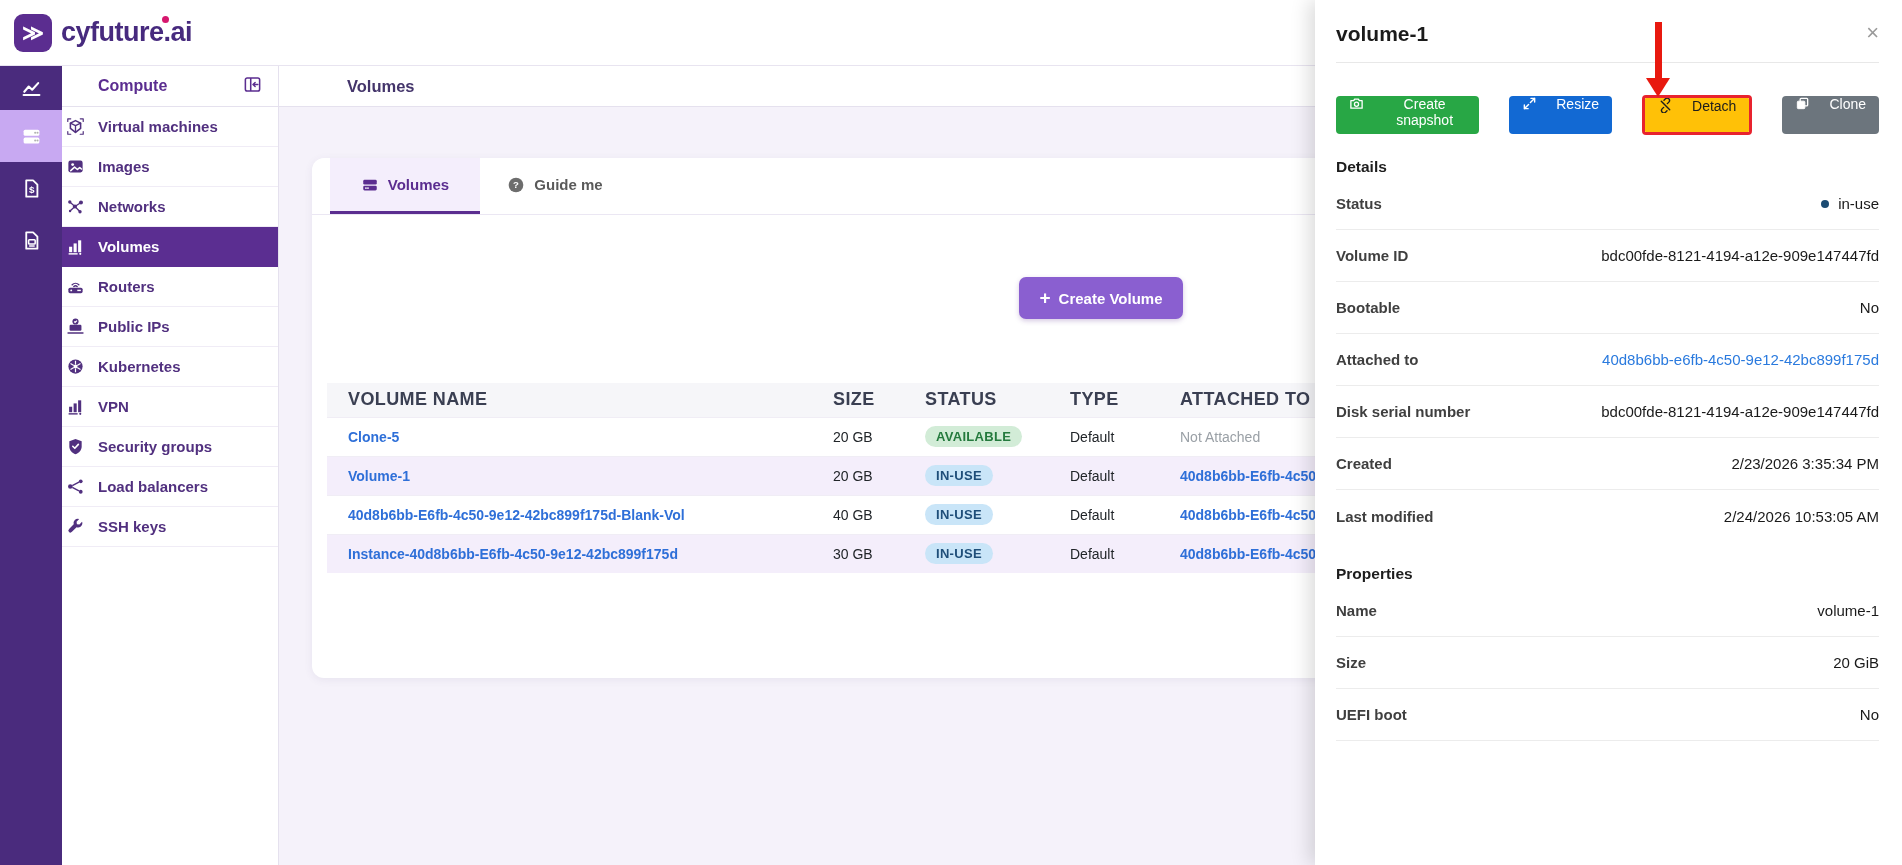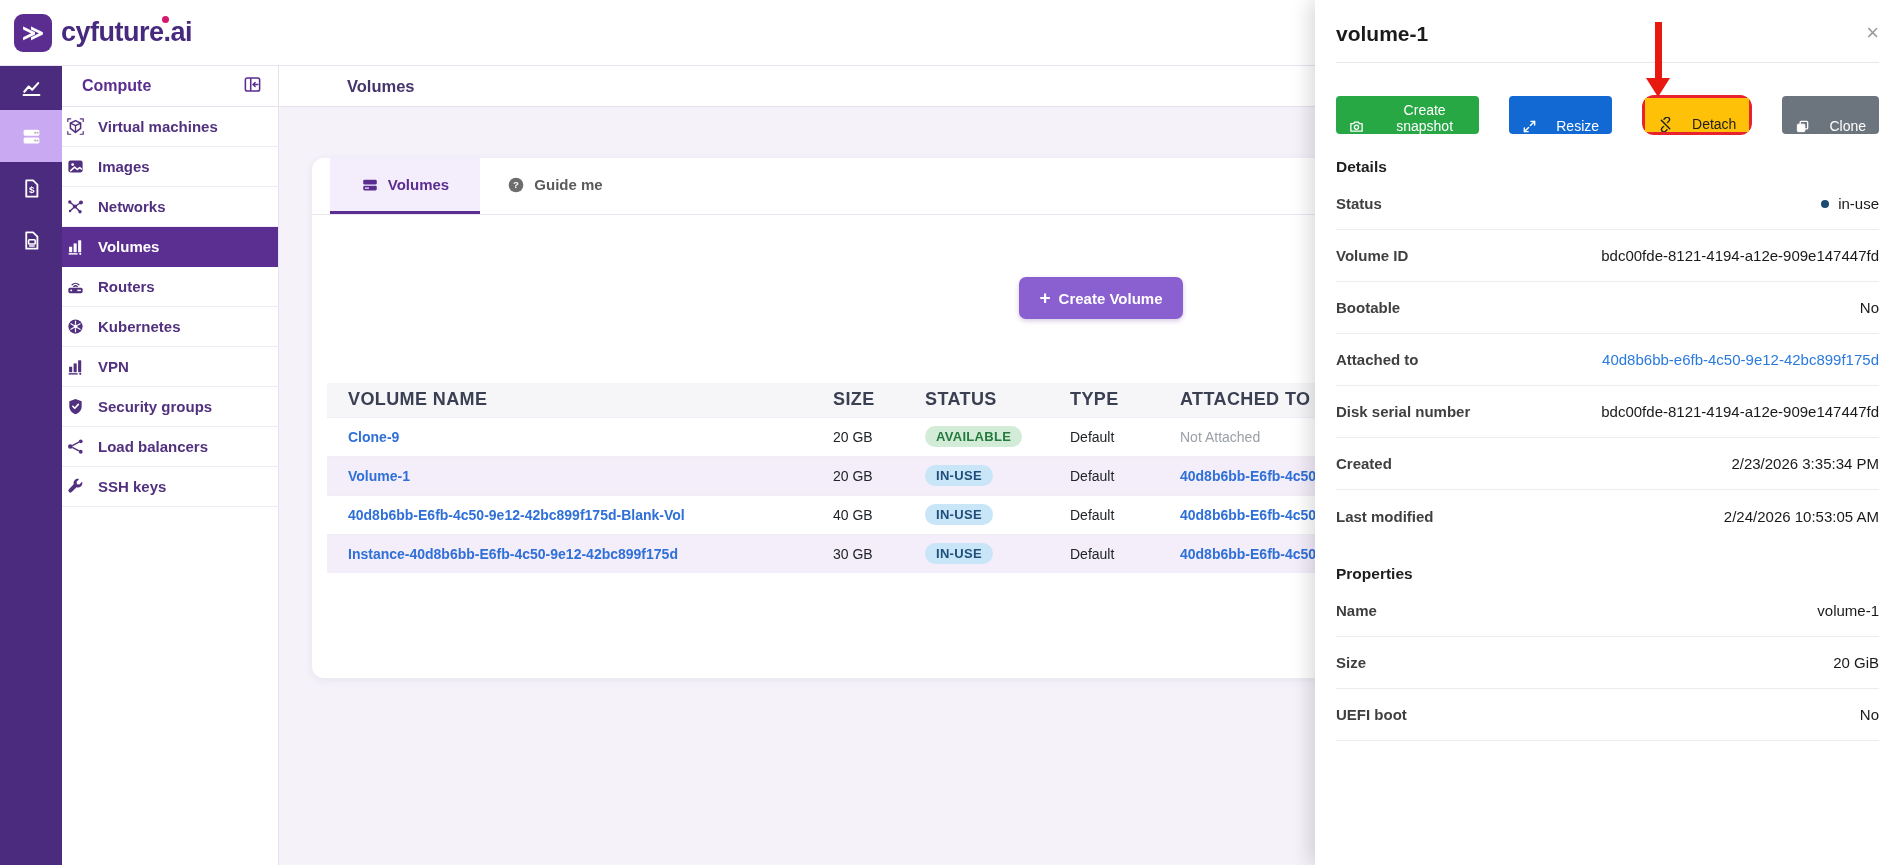--- a/index.html
+++ b/index.html
@@ -21,21 +21,21 @@
   
   .rail { width:62px; background:#4a2b7d; flex:0 0 62px; display:flex; flex-direction:column; }
   .rail-item { height:52px; display:flex; align-items:center; justify-content:center; color:#fff; cursor:pointer; }
   .rail-item:first-child { height:44px; }
   .rail-item.active { background:#c8a9f2; }
   .rail-item .icon svg { width:21px; height:21px; display:block; }
 
   
   .sidebar { width:217px; flex:0 0 217px; background:#fff; border-right:1px solid #e5e1ee; }
   .sidebar-head { height:41px; border-bottom:1px solid #e5e1ee; display:flex; align-items:center;
-    justify-content:space-between; padding:0 16px 0 20px; color:#5b2d90; font-size:16px; font-weight:bold; }
+    justify-content:space-between; padding:0 16px 0 36px; color:#5b2d90; font-size:16px; font-weight:bold; }
   .collapse-btn { background:none; border:none; color:#5b2d90; cursor:pointer; display:flex; }
   .collapse-btn svg { width:19px; height:19px; }
   .menu-item { height:40px; display:flex; align-items:center; gap:13px; padding-left:4px;
     color:#51307f; font-size:15px; font-weight:600; border-bottom:1px solid #f0ecf6; cursor:pointer; }
   .menu-item .icon svg { width:19px; height:19px; display:block; }
   .menu-item.active { background:#5b2e91; color:#fff; border-bottom-color:#5b2e91; }
 
   
   .main { flex:1; background:#f5f2fa; min-width:0; }
   .main-head { height:41px; background:#fff; border-bottom:1px solid #e5e1ee;
@@ -68,24 +68,24 @@
   .muted { color:#9aa0a6; }
 
   
   .panel { position:absolute; top:0; right:0; width:587px; height:865px; background:#fff;
     box-shadow:-6px 0 18px rgba(0,0,0,.14); padding:22px 23px 0 21px; }
   .panel-title-row { display:flex; justify-content:space-between; align-items:flex-start; }
   .panel-title-row h2 { font-size:21px; font-weight:600; color:#1b1b1b; }
   .panel-close { background:none; border:none; color:#9a9a9a; font-size:22px; line-height:1; cursor:pointer; font-family:inherit; }
   .panel-divider { border:none; border-top:1px solid #e8e8e8; margin-top:16px; }
   .actions { display:flex; align-items:center; gap:30px; margin-top:32px; }
-  .btn { display:inline-flex; align-items:flex-end; gap:19px; height:38px; padding:0 13px; border:none;
+  .btn { display:inline-flex; align-items:flex-start; gap:19px; height:38px; padding:0 13px; border:none;
     border-radius:4px; color:#fff; font-size:14px; font-family:inherit; cursor:pointer; }
   .btn .icon svg { width:15px; height:15px; display:block; }
-  .detach-wrap { border:3px solid #e8232e; border-radius:12px; display:inline-flex; }
+  .detach-wrap { border:3px solid #e8232e; border-radius:4px; display:inline-flex; }
   .detach-wrap .btn { height:34px; border-radius:1px; color:#1d1d1d; }
   .arrow { position:absolute; left:331px; top:22px; width:24px; height:76px; pointer-events:none; }
   .arrow-shaft { position:absolute; left:8.5px; top:0; width:7px; height:56px; background:#e8190f; }
   .arrow-head { position:absolute; left:0; top:56px; width:0; height:0;
     border-left:12px solid transparent; border-right:12px solid transparent; border-top:19px solid #e8190f; }
   .panel-tabs { display:flex; gap:38px; margin-top:26px; border-bottom:1px solid #e5e5e5; }
   .panel-tab { padding:9px 2px 10px; font-size:15px; color:#3a3a3a; cursor:pointer;
     border-bottom:2px solid transparent; margin-bottom:-1px; }
   .panel-tab.active { color:#0d6efd; border-bottom-color:#0d6efd; }
   .sect-head { font-size:15.5px; font-weight:bold; color:#1d1d1d; margin:23px 0 2px; }
@@ -212,20 +212,31 @@
           <div class="menu-item">
      <span class="icon">
               <svg viewBox="0 0 16 16">
                 <rect x="2" y="9" width="12" height="4.6" rx="1.4" fill="currentColor"></rect>
                 <circle cx="4.4" cy="11.3" r=".8" fill="#fff"></circle>
                 <rect x="9.5" y="10.7" width="3" height="1.2" fill="#fff"></rect>
                 <path d="M5.2 6.5a4 4 0 015.6 0M6.6 8a2 2 0 012.8 0" fill="none" stroke="currentColor" stroke-linecap="round" stroke-linejoin="round" stroke-width="1.2"></path>
               </svg>
             </span>
             <span>Routers</span>
+   </div>
+          <div class="menu-item">
+     <span class="icon">
+              <svg viewBox="0 0 16 16">
+                <rect x="3" y="6.5" width="10" height="5" rx="1" fill="currentColor"></rect>
+                <path d="M1.8 13.5h12.4" stroke="currentColor" stroke-width="1.4" stroke-linecap="round"></path>
+                <circle cx="8" cy="3.8" r="2.6" fill="currentColor"></circle>
+                <path d="M6.9 3.8l.8.8 1.5-1.6" fill="none" stroke="#fff" stroke-width="1"></path>
+              </svg>
+            </span>
+            <span>Public IPs</span>
    </div>
           <div class="menu-item">
      <span class="icon">
               <svg viewBox="0 0 16 16">
                 <circle cx="8" cy="8" r="6" fill="currentColor"></circle>
                 <circle cx="8" cy="8" r="1.6" fill="#fff"></circle>
                 <path d="M8 3.2v3.2M12.2 5.5L9.4 7.1M12.2 10.5L9.4 8.9M8 12.8V9.6M3.8 10.5l2.8-1.6M3.8 5.5l2.8 1.6" stroke="#fff" stroke-width="1"></path>
               </svg>
             </span>
             <span>Kubernetes</span>
@@ -317,21 +328,21 @@
                 <tr id="theadRow">
                   <th>VOLUME NAME</th>
                   <th>SIZE</th>
                   <th>STATUS</th>
                   <th>TYPE</th>
                   <th>ATTACHED TO</th>
                 </tr>
               </thead>
             <tbody id="tbody">
                 <tr class="">
-     <td><a class="vol-link">Clone-9</a></td>
+     <td><a class="vol-link">Clone-5</a></td>
      <td>20 GB</td>
      <td><span class="pill available">AVAILABLE</span></td>
      <td>Default</td>
      <td><span class="muted">Not Attached</span></td>
    </tr>
                 <tr class="alt">
      <td><a class="vol-link">Volume-1</a></td>
      <td>20 GB</td>
      <td><span class="pill in-use">IN-USE</span></td>
      <td>Default</td>

